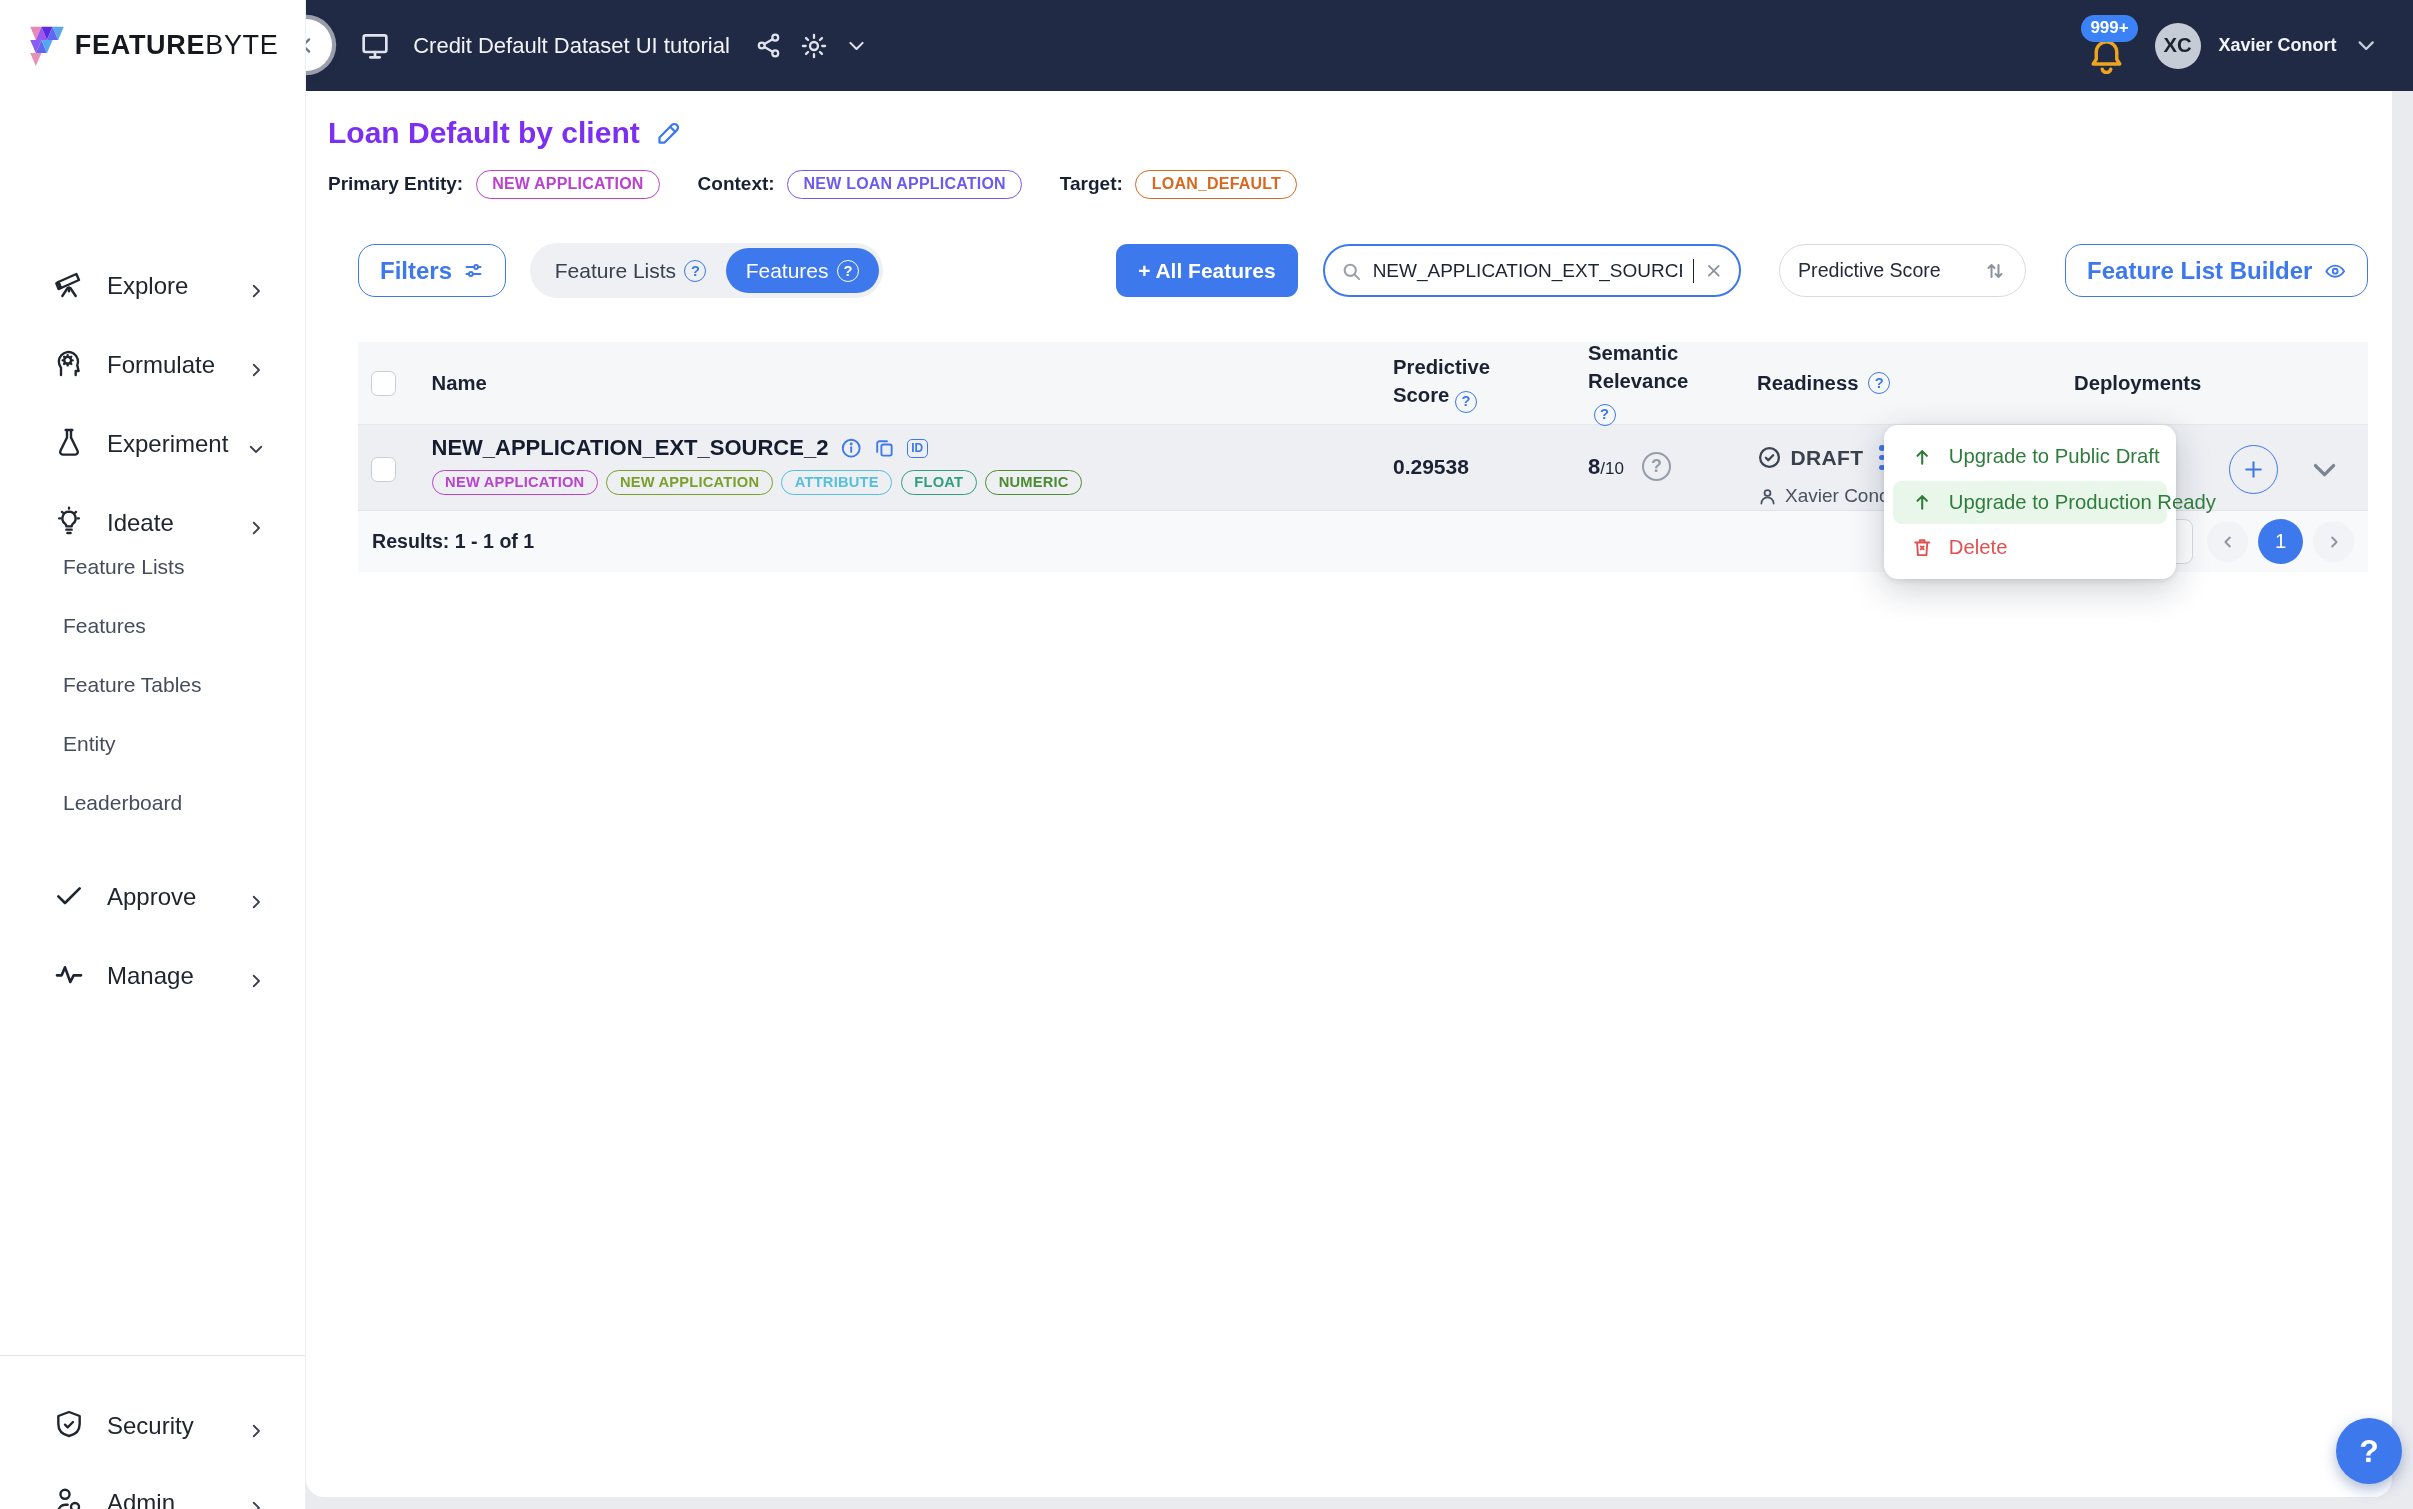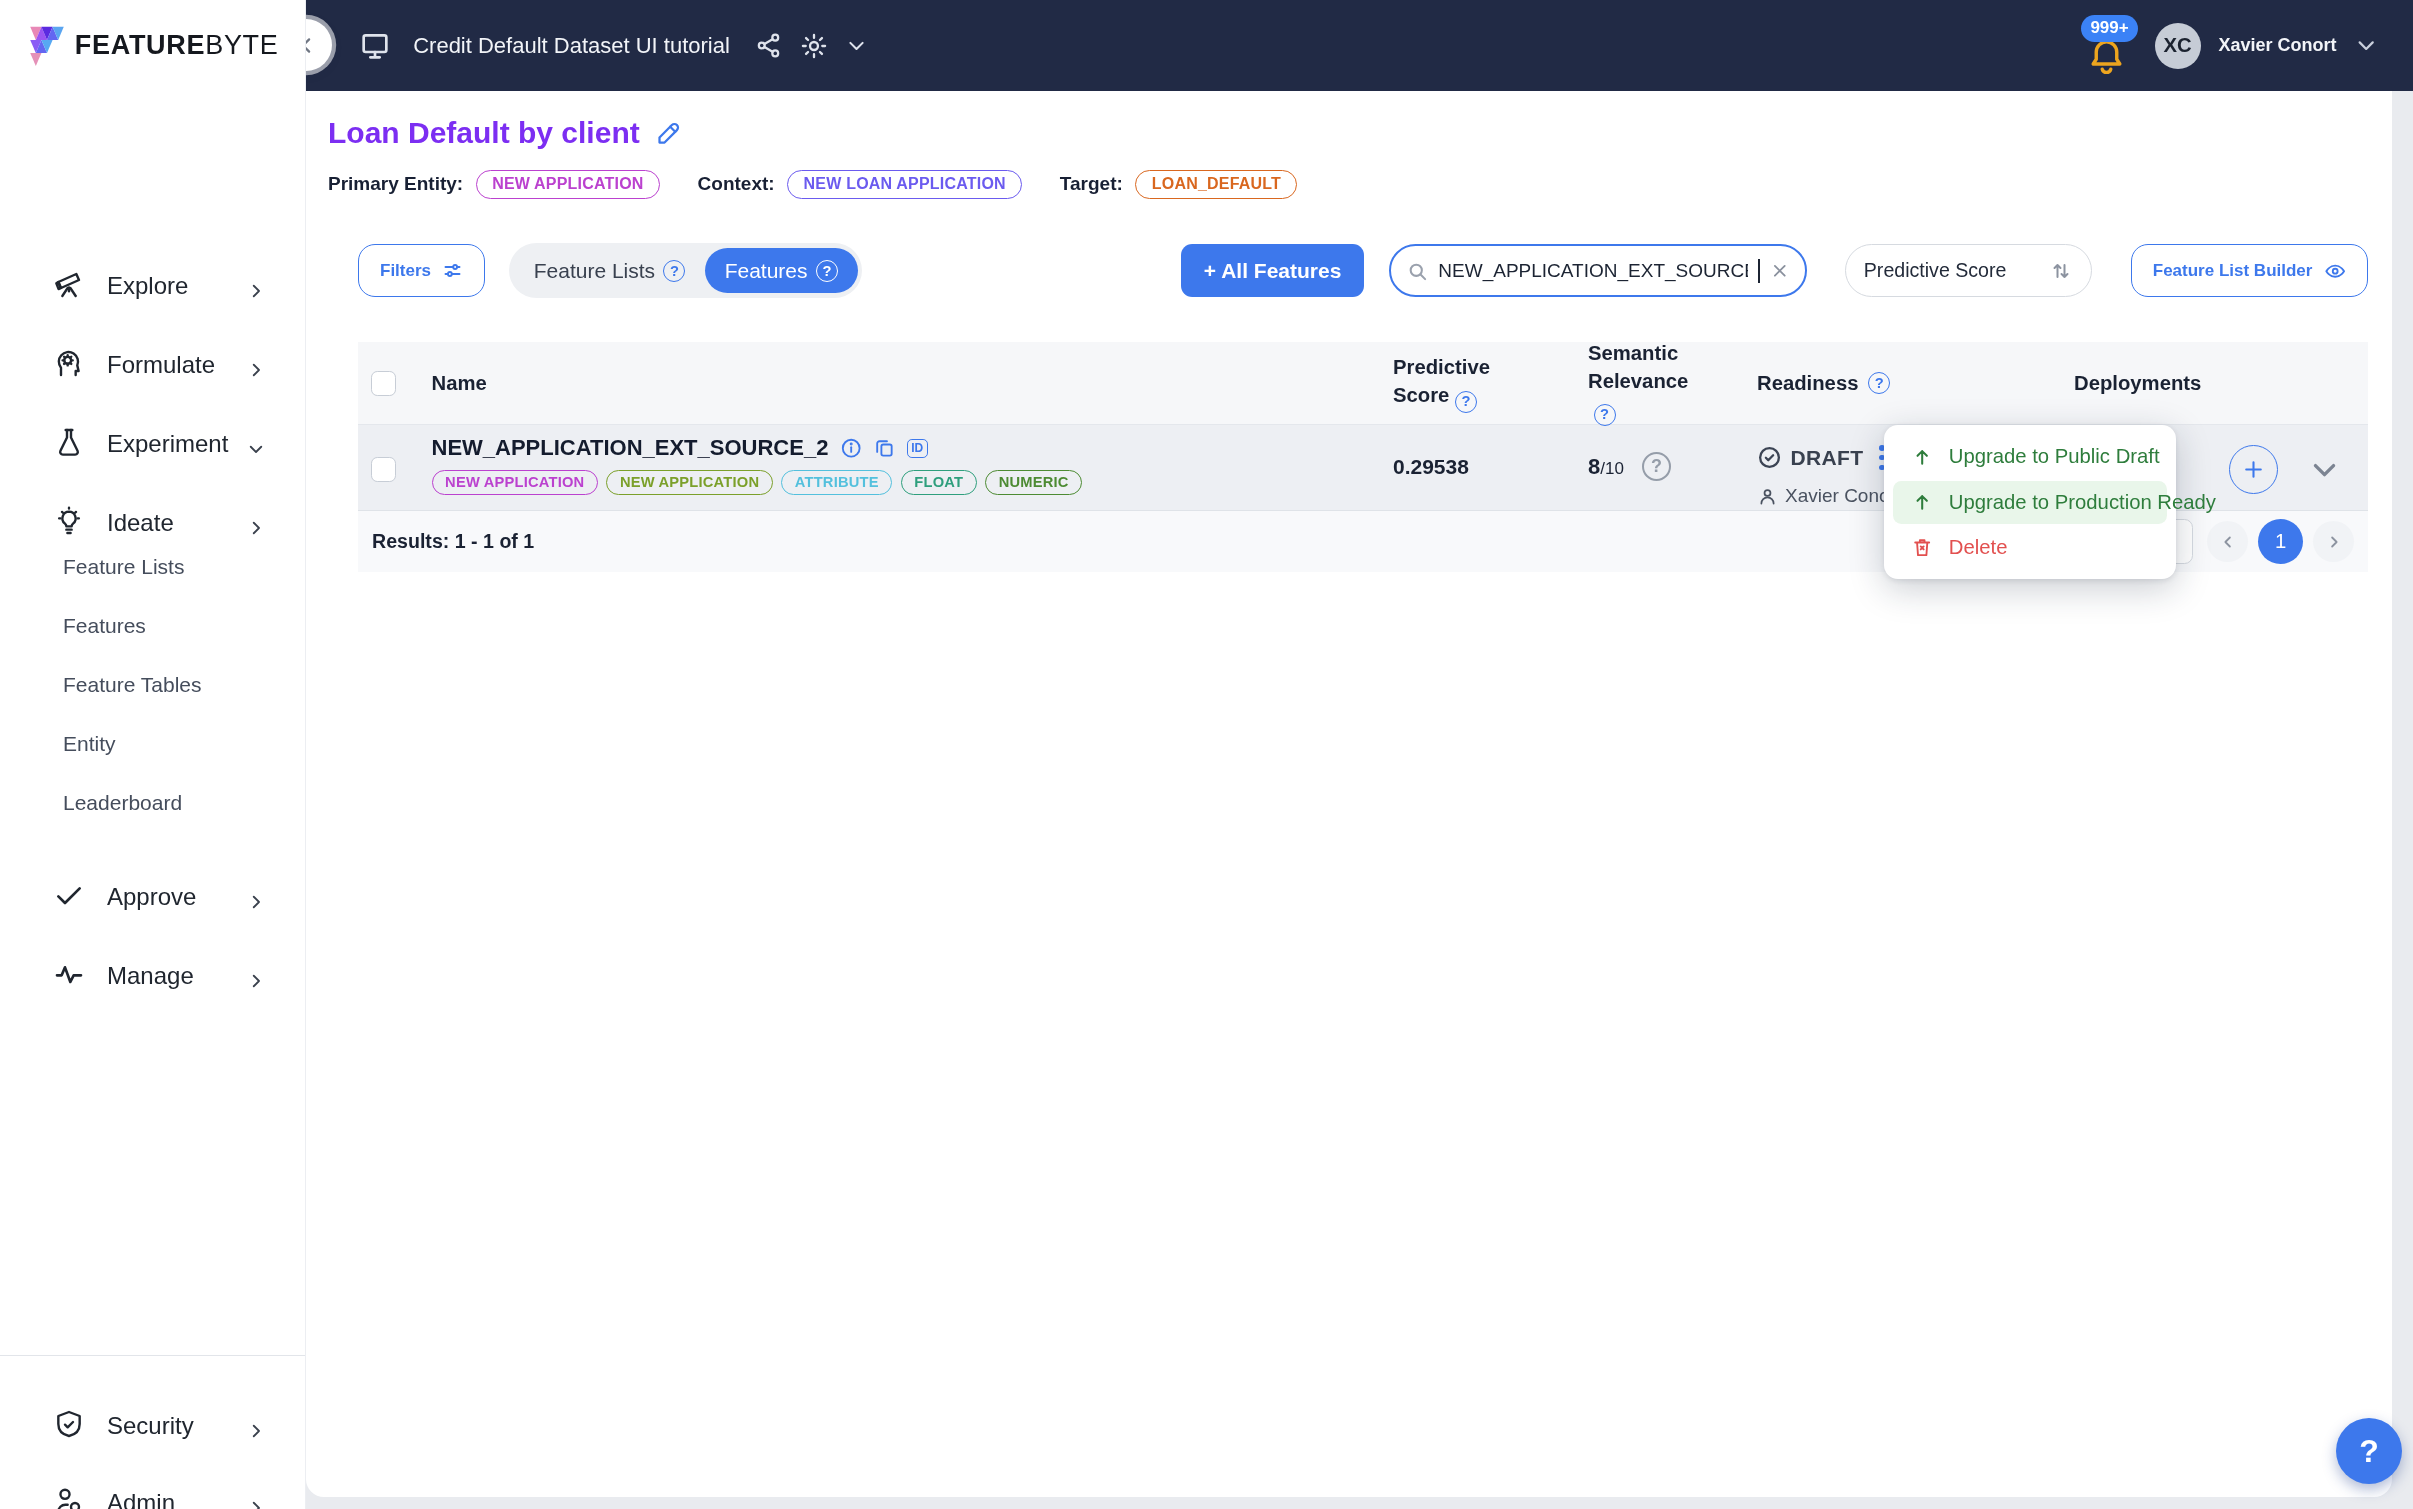--- a/index.html
+++ b/index.html
@@ -60,21 +60,21 @@
   .pill { border:1.8px solid; border-radius:700px; padding:4.9px 15.4px;
     font-size:16px; font-weight:700; letter-spacing:0.2px; background:#fff; }
   .pill.p1 { color:#bb41cf; border-color:#bb41cf; margin-right:25px; }
   .pill.p2 { color:#6b5bef; border-color:#6b5bef; margin-right:25px; }
   .pill.p3 { color:#d9671f; border-color:#d9671f; }
 
   
   .toolbar { display:flex; align-items:center; margin:45px 24px 0 52px; height:53px; }
   .btn-outline { display:flex; align-items:center; gap:11.2px; height:53px;
     border:1.8px solid #3d78ec; color:#3d78ec; background:#fff; border-radius:17px;
-    font-size:17px; font-weight:700; padding:0 21px; cursor:pointer;
+    font-size:24px; font-weight:700; padding:0 21px; cursor:pointer;
     font-family:"Liberation Sans",sans-serif; }
   .segment { display:flex; align-items:center; background:#eef0f3; border-radius:700px;
     padding:4.9px; margin-left:24px; height:55px; }
   .seg-opt { display:flex; align-items:center; gap:8.4px; font-size:21px; color:#39414f;
     padding:0 19.6px; height:45px; cursor:pointer; border-radius:700px; }
   .seg-opt.active { background:#3d78ec; color:#fff; font-weight:500; }
   .q { width:22px; height:22px; border:1.8px solid #3d78ec; color:#3d78ec; border-radius:50%;
     font-size:14.7px; font-weight:700; display:inline-flex; align-items:center;
     justify-content:center; }
   .seg-opt.active .q { border-color:#fff; color:#fff; }

